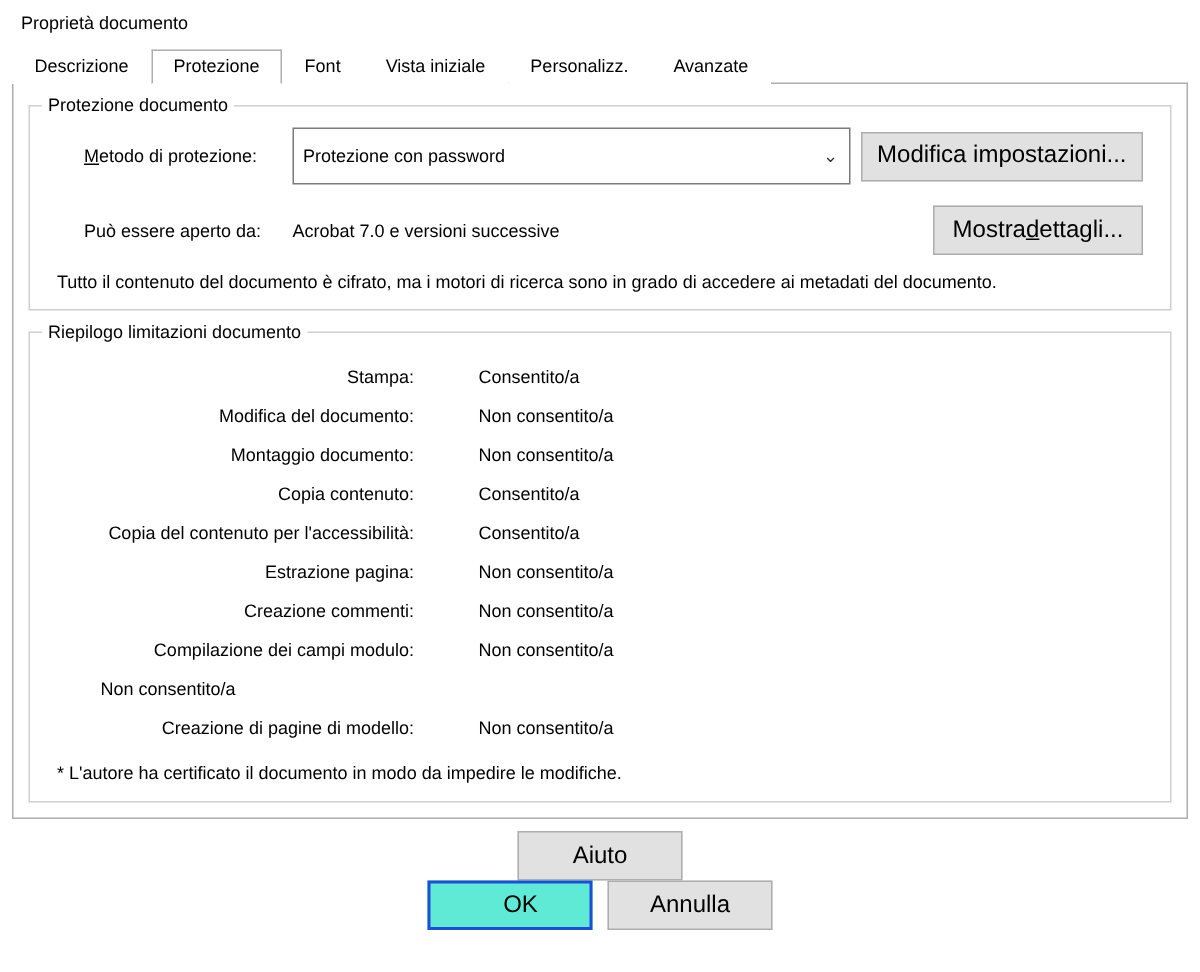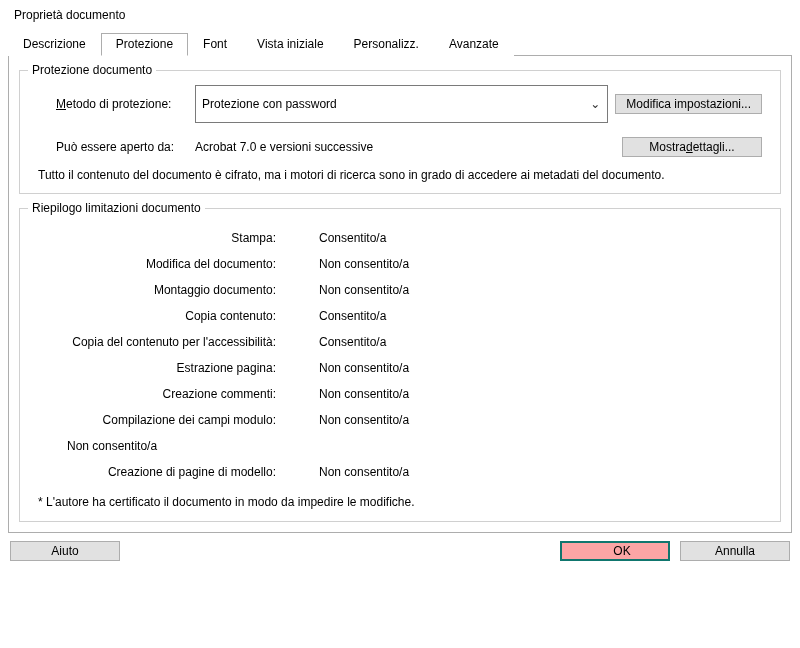--- a/index.html
+++ b/index.html
@@ -84,33 +84,33 @@
     padding: 0 4px 0 6px;
     background: #fff;
   }
   .select .chev {
     width: 16px;
     text-align: center;
     color: #333;
   }
   .btn {
     min-width: 140px;
-    height: 20px;
+    height: 33px;
     border: 1px solid #adadad;
     background: #e1e1e1;
     display: inline-flex;
     align-items: center;
     justify-content: center;
     padding: 0 10px;
-    font-size: 12px;
+    font-size: 16px;
     cursor: default;
   }
   .btn.primary {
-    border: 2px solid #0f766e;
-    background: #fca5a5;
+    border: 2px solid #1d4ed8;
+    background: #5eead4;
     padding-left: 24px;
   }
   .btn .ul { text-decoration: underline; }
   .note {
     padding: 8px 6px 0 6px;
     line-height: 1.35;
   }
   .limits {
     padding-top: 4px;
   }
@@ -129,20 +129,21 @@
     margin-left: 31px;
   }
   .cert-note {
     padding: 10px 6px 2px 6px;
   }
   .footer {
     display: flex;
     align-items: center;
     justify-content: space-between;
     padding: 8px 2px 2px 2px;
+    flex-direction: column;
   }
   .footer-right { display: flex; gap: 10px; }
   .footer .btn { min-width: 110px; }
 </style>
 </head>
 <body>
 
 <div class="window">
   <div class="title">Proprietà documento</div>
 

